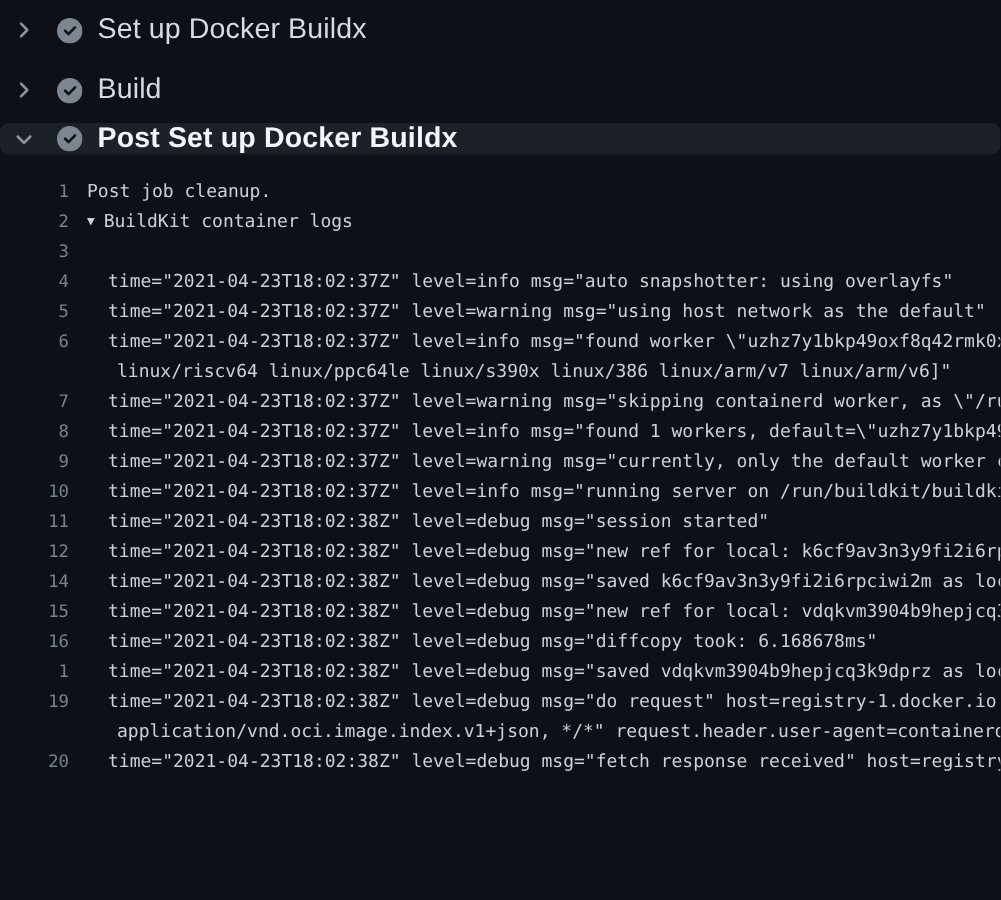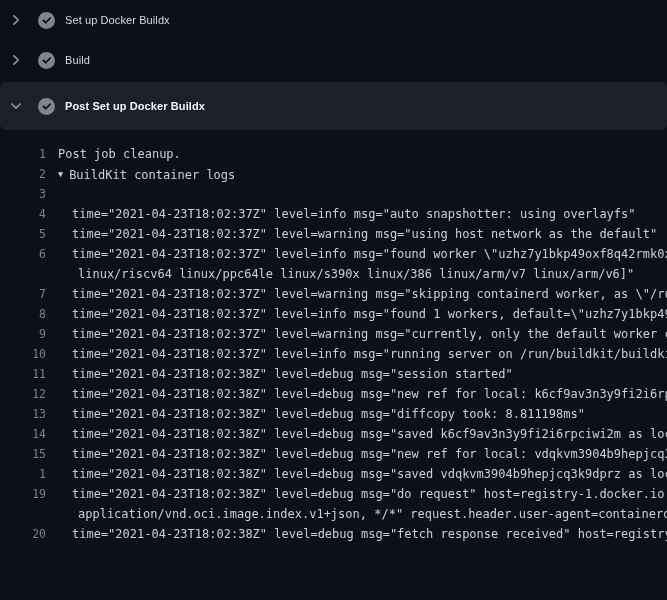--- a/index.html
+++ b/index.html
@@ -18,28 +18,28 @@
     background:var(--bg);
     font-family:"Liberation Sans", sans-serif;
     -webkit-font-smoothing:antialiased;
   }
   .steps{padding-top:0;}
   .step{
     height:40px;display:flex;align-items:center;
     padding-left:8px;cursor:pointer;box-sizing:border-box;
   }
   .step.expanded{
-    height:48px;margin:2px 0;background:var(--header-bg);
+    height:21px;margin:2px 0;background:var(--header-bg);
     border-radius:6px;
   }
   .chev{width:16px;height:16px;margin-right:14px;flex:none;display:flex;align-items:center;justify-content:center;color:var(--muted);}
   .chev svg{display:block;}
   .chev.down svg{transform:rotate(90deg);}
   .check{width:17px;height:17px;margin-right:10px;flex:none;display:flex;}
-  .label{color:var(--title);font-size:11px;letter-spacing:.1px;text-align:center;}
+  .label{color:var(--title);font-size:19px;letter-spacing:.1px;text-align:center;}
   .step.expanded .label{color:var(--title-active);font-weight:600;}
 
   .log{
     padding-top:12px;
     font-family:"DejaVu Sans Mono", monospace;
     font-size:12px;line-height:20px;
   }
   .row{height:20px;display:flex;white-space:pre;overflow:hidden;}
   .num{
     width:46px;flex:none;text-align:right;
@@ -161,35 +161,35 @@
   <div class="row i1">
     <a class="num">11</a>
     <span class="txt"><span class="t">time="2021-04-23T18:02:38Z" level=debug msg="session started"</span></span>
   </div>
 
   <div class="row i1">
     <a class="num">12</a>
     <span class="txt"><span class="t">time="2021-04-23T18:02:38Z" level=debug msg="new ref for local: k6cf9av3n3y9fi2i6rpc</span></span>
   </div>
 
-  <div class="row i1">
-    <a class="num">13</a>
-    <span class="txt"><span class="t">time="2021-04-23T18:02:38Z" level=debug msg="diffcopy took: 8.811198ms"</span></span>
-  </div>
 
   <div class="row i1">
     <a class="num">14</a>
     <span class="txt"><span class="t">time="2021-04-23T18:02:38Z" level=debug msg="saved k6cf9av3n3y9fi2i6rpciwi2m as loca</span></span>
   </div>
 
   <div class="row i1">
     <a class="num">15</a>
     <span class="txt"><span class="t">time="2021-04-23T18:02:38Z" level=debug msg="new ref for local: vdqkvm3904b9hepjcq3k</span></span>
   </div>
 
+  <div class="row i1">
+    <a class="num">16</a>
+    <span class="txt"><span class="t">time="2021-04-23T18:02:38Z" level=debug msg="diffcopy took: 6.168678ms"</span></span>
+  </div>
 
   <div class="row i1">
     <a class="num">1</a>
     <span class="txt"><span class="t">time="2021-04-23T18:02:38Z" level=debug msg="saved vdqkvm3904b9hepjcq3k9dprz as loca</span></span>
   </div>
 
 
   <div class="row i1">
     <a class="num">19</a>
     <span class="txt"><span class="t">time="2021-04-23T18:02:38Z" level=debug msg="do request" host=registry-1.docker.io r</span></span>

